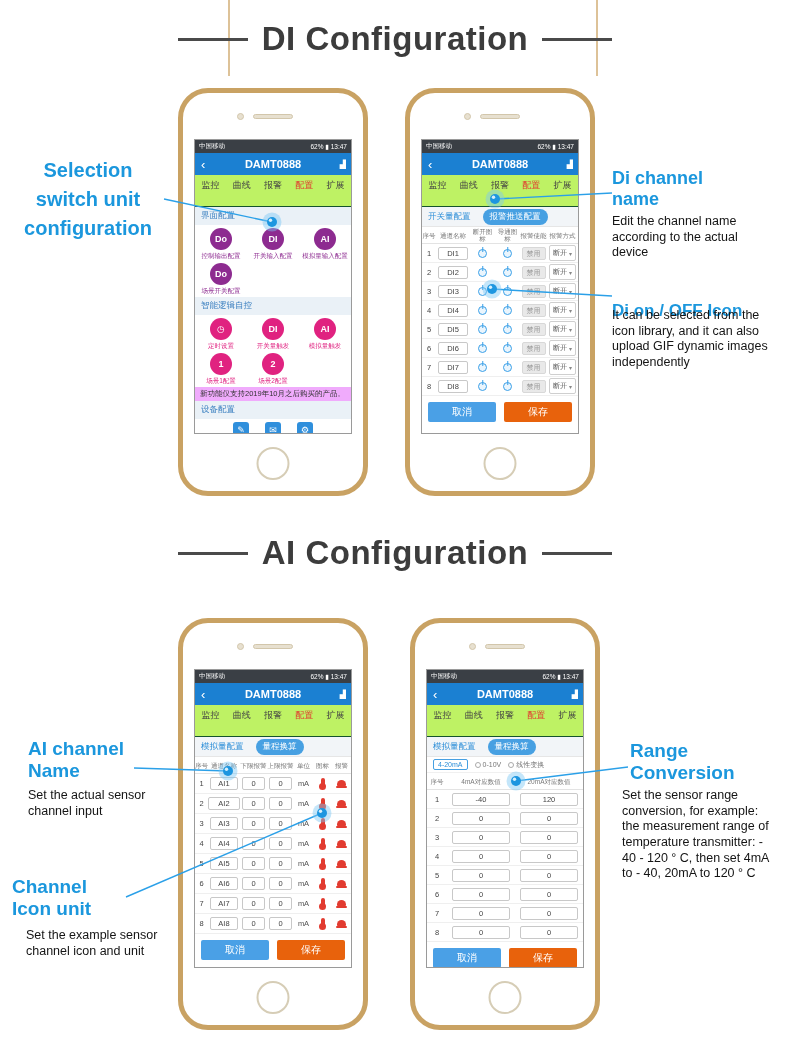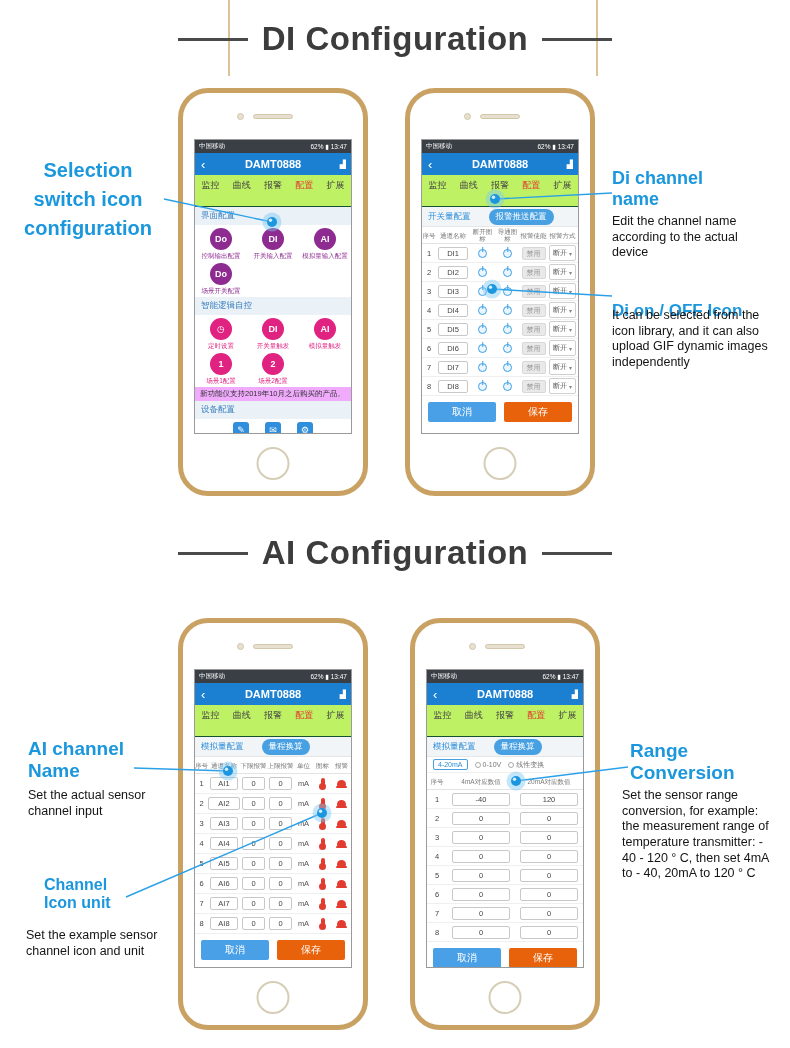--- a/index.html
+++ b/index.html
@@ -38,21 +38,21 @@
 .circle.purple{background:#8d2b90}
 .circle.pink{background:#e02280}
 .ilabel{font-size:6.5px;margin-top:2px;text-align:center;line-height:8px;max-width:48px}
 .ilabel.purple{color:#8d2b90}
 .ilabel.pink{color:#e02280}
 .note{font-size:7.5px;color:#333;padding:2px 5px;background:#f0abfc;flex:none}
 .devrow{display:flex;gap:16px;justify-content:center;padding:3px 0;background:#fff;flex:none}
 .devrow .dev{width:16px;height:16px;border-radius:3px;background:#2f8fdc;color:#fff;font-size:9px;display:flex;align-items:center;justify-content:center}
 
 
-.subtabs{height:20px;display:flex;align-items:center;gap:18px;padding:0 6px;background:#f2f5f8;border-bottom:1px solid #e6e6e6;flex:none}
+.subtabs{height:20px;display:flex;align-items:center;gap:12px;padding:0 6px;background:#f2f5f8;border-bottom:1px solid #e6e6e6;flex:none}
 .subtab-active{color:#2e8fd8;font-size:8.5px}
 .subtab-pill{background:#47a0e2;color:#fff;font-size:8.5px;padding:2px 7px;border-radius:9px}
 .thead{height:17px;border-bottom:1px solid #e3e3e3;background:#fff;display:flex;align-items:center;flex:none}
 .hcell{font-size:6.5px;color:#777;line-height:7px;text-align:center}
 .cell{display:inline-flex;align-items:center;justify-content:center;height:100%;flex:none}
 .trow{display:flex;align-items:center;background:#fff;border-bottom:1px solid #efefef;height:19px;font-size:7.5px;color:#444;flex:none}
 .inputbox{border:1px solid #c8c8c8;border-radius:2px;height:13px;line-height:11px;font-size:7.5px;display:inline-block;text-align:center;background:#fff;color:#444}
 .pwr{position:relative;width:9px;height:9px;border:1.5px solid #3aa0e8;border-radius:50%;display:inline-block;background:#eaf5fd}
 .pwr::after{content:"";position:absolute;left:50%;top:-3px;width:1.5px;height:5px;background:#3aa0e8;transform:translateX(-50%)}
 .btn-dis{background:#e9e9e9;border:1px solid #d8d8d8;color:#999;font-size:7px;line-height:1;padding:2px 4px;border-radius:2px}
@@ -657,32 +657,32 @@
         </div>
       <div class="actions">
         <span class="btn-cancel">取消</span>
         <span class="btn-save">保存</span>
       </div>
     </div>
   </div>
   <div class="home"></div>
 </div>
 
-<div class="ann-title" style="left:10px;top:156px;width:156px;text-align:center;font-size:20px;line-height:1.45">Selection switch icon configuration</div>
+<div class="ann-title" style="left:10px;top:156px;width:156px;text-align:center;font-size:20px;line-height:1.45">Selection switch unit configuration</div>
 
 <div class="ann-title" style="left:612px;top:168px;width:120px;font-size:18px;line-height:1.15">Di channel name</div>
 <div class="ann-desc" style="left:612px;top:214px;width:162px">Edit the channel name according to the actual device</div>
 
 <div class="ann-title" style="left:612px;top:301px;width:172px;font-size:17px;line-height:1.15">Di on / OFF Icon</div>
 <div class="ann-desc" style="left:612px;top:308px;width:158px">It can be selected from the icon library, and it can also upload GIF dynamic images independently</div>
 
 <div class="ann-title" style="left:28px;top:738px;width:110px;font-size:19px;line-height:1.15">AI channel Name</div>
 <div class="ann-desc" style="left:28px;top:788px;width:140px">Set the actual sensor channel input</div>
 
-<div class="ann-title" style="left:44px;top:876px;width:95px;font-size:16px;line-height:1.15">Channel Icon unit</div>
+<div class="ann-title" style="left:12px;top:876px;width:95px;font-size:19px;line-height:1.15">Channel Icon unit</div>
 <div class="ann-desc" style="left:26px;top:928px;width:145px">Set the example sensor channel icon and unit</div>
 
 <div class="ann-title" style="left:630px;top:740px;width:130px;font-size:19px;line-height:1.15">Range Conversion</div>
 <div class="ann-desc" style="left:622px;top:788px;width:156px">Set the sensor range conversion, for example: the measurement range of temperature transmitter: - 40 - 120 ° C, then set 4mA to - 40, 20mA to 120 ° C</div>
 
 <svg class="overlay" width="790" height="1048" viewBox="0 0 790 1048">
   <g stroke="#2ba0e8" stroke-width="1.4">
     <line x1="164" y1="199" x2="272" y2="222"></line>
     <line x1="612" y1="193" x2="495" y2="199"></line>
     <line x1="612" y1="296" x2="492" y2="289"></line>

